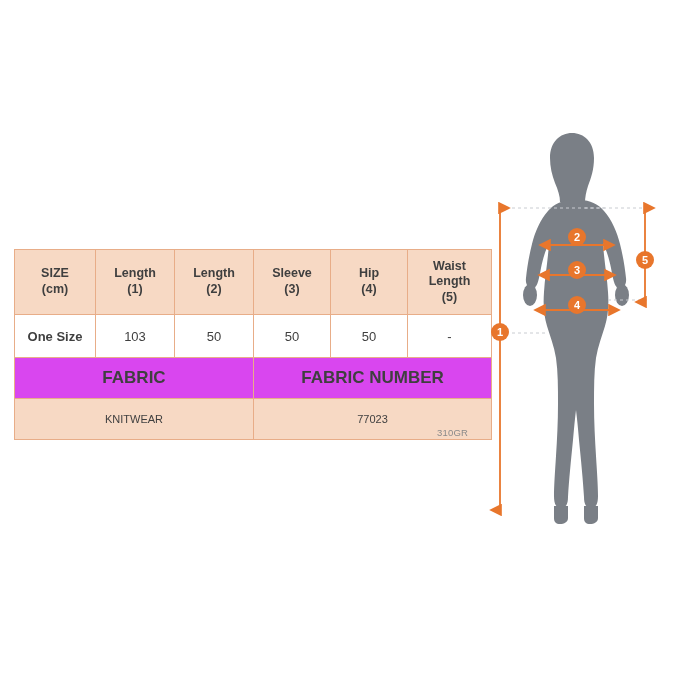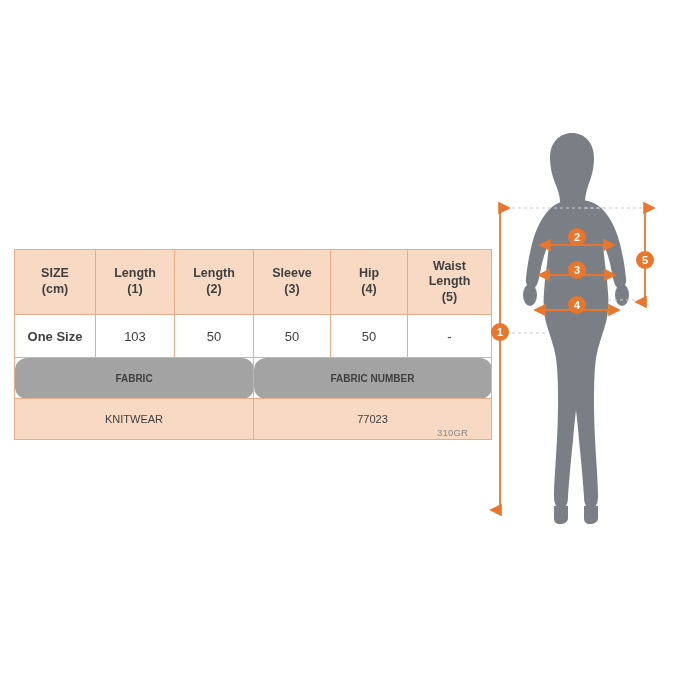--- a/index.html
+++ b/index.html
@@ -44,25 +44,24 @@
   }
   .data-row td {
     background: #ffffff;
     height: 40px;
     font-size: 13px;
   }
   .data-row td.lbl {
     font-weight: bold;
   }
   .sub-head-row td {
-    background: #a3a3a3;
+    background: #d946ef;
     height: 38px;
     font-weight: bold;
-    font-size: 10px;
-    border-radius: 12px;
+    font-size: 17px;
   }
   .sub-val-row td {
     background: #f7d9c4;
     height: 38px;
     font-size: 11px;
   }
   .two-line { display: block; }
 
   
   .code-label {

